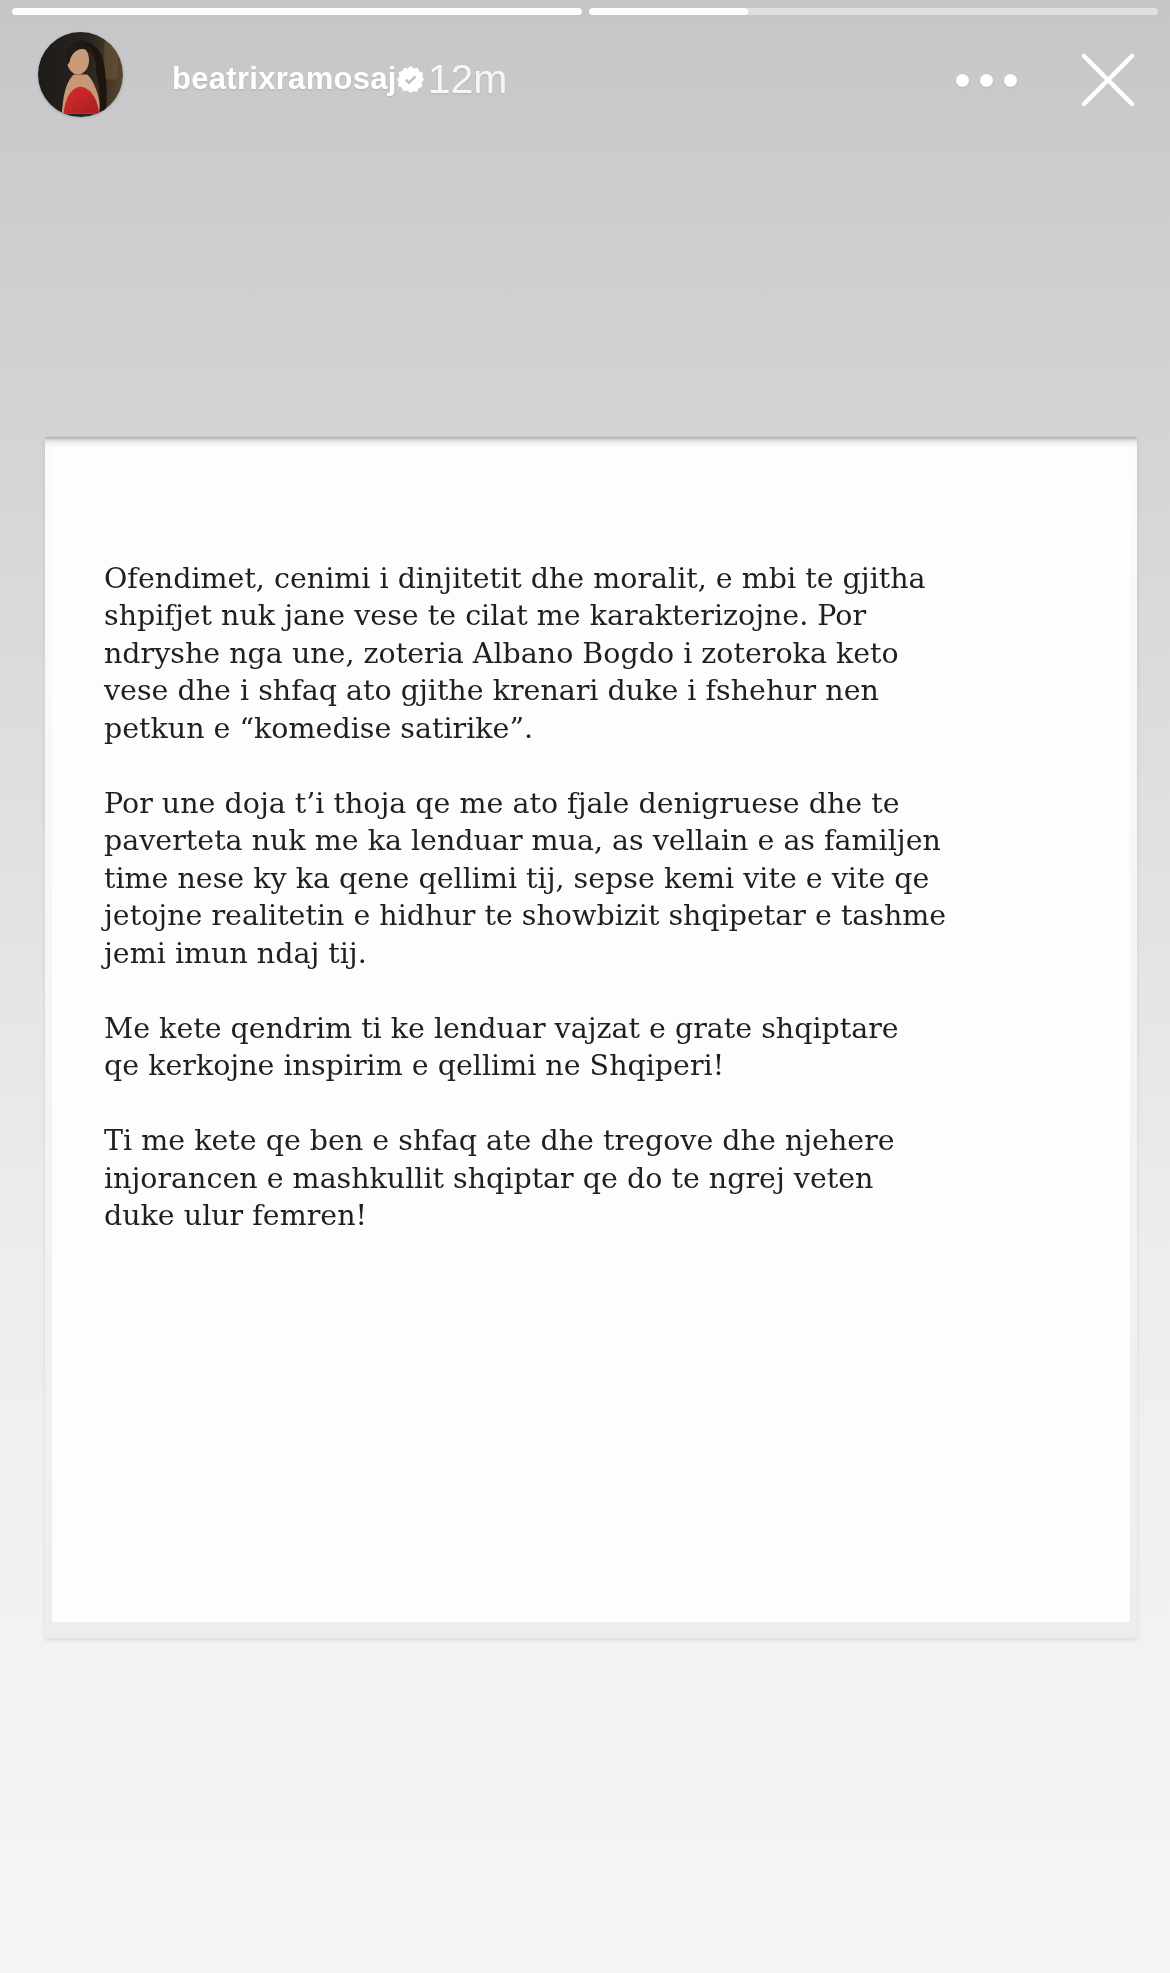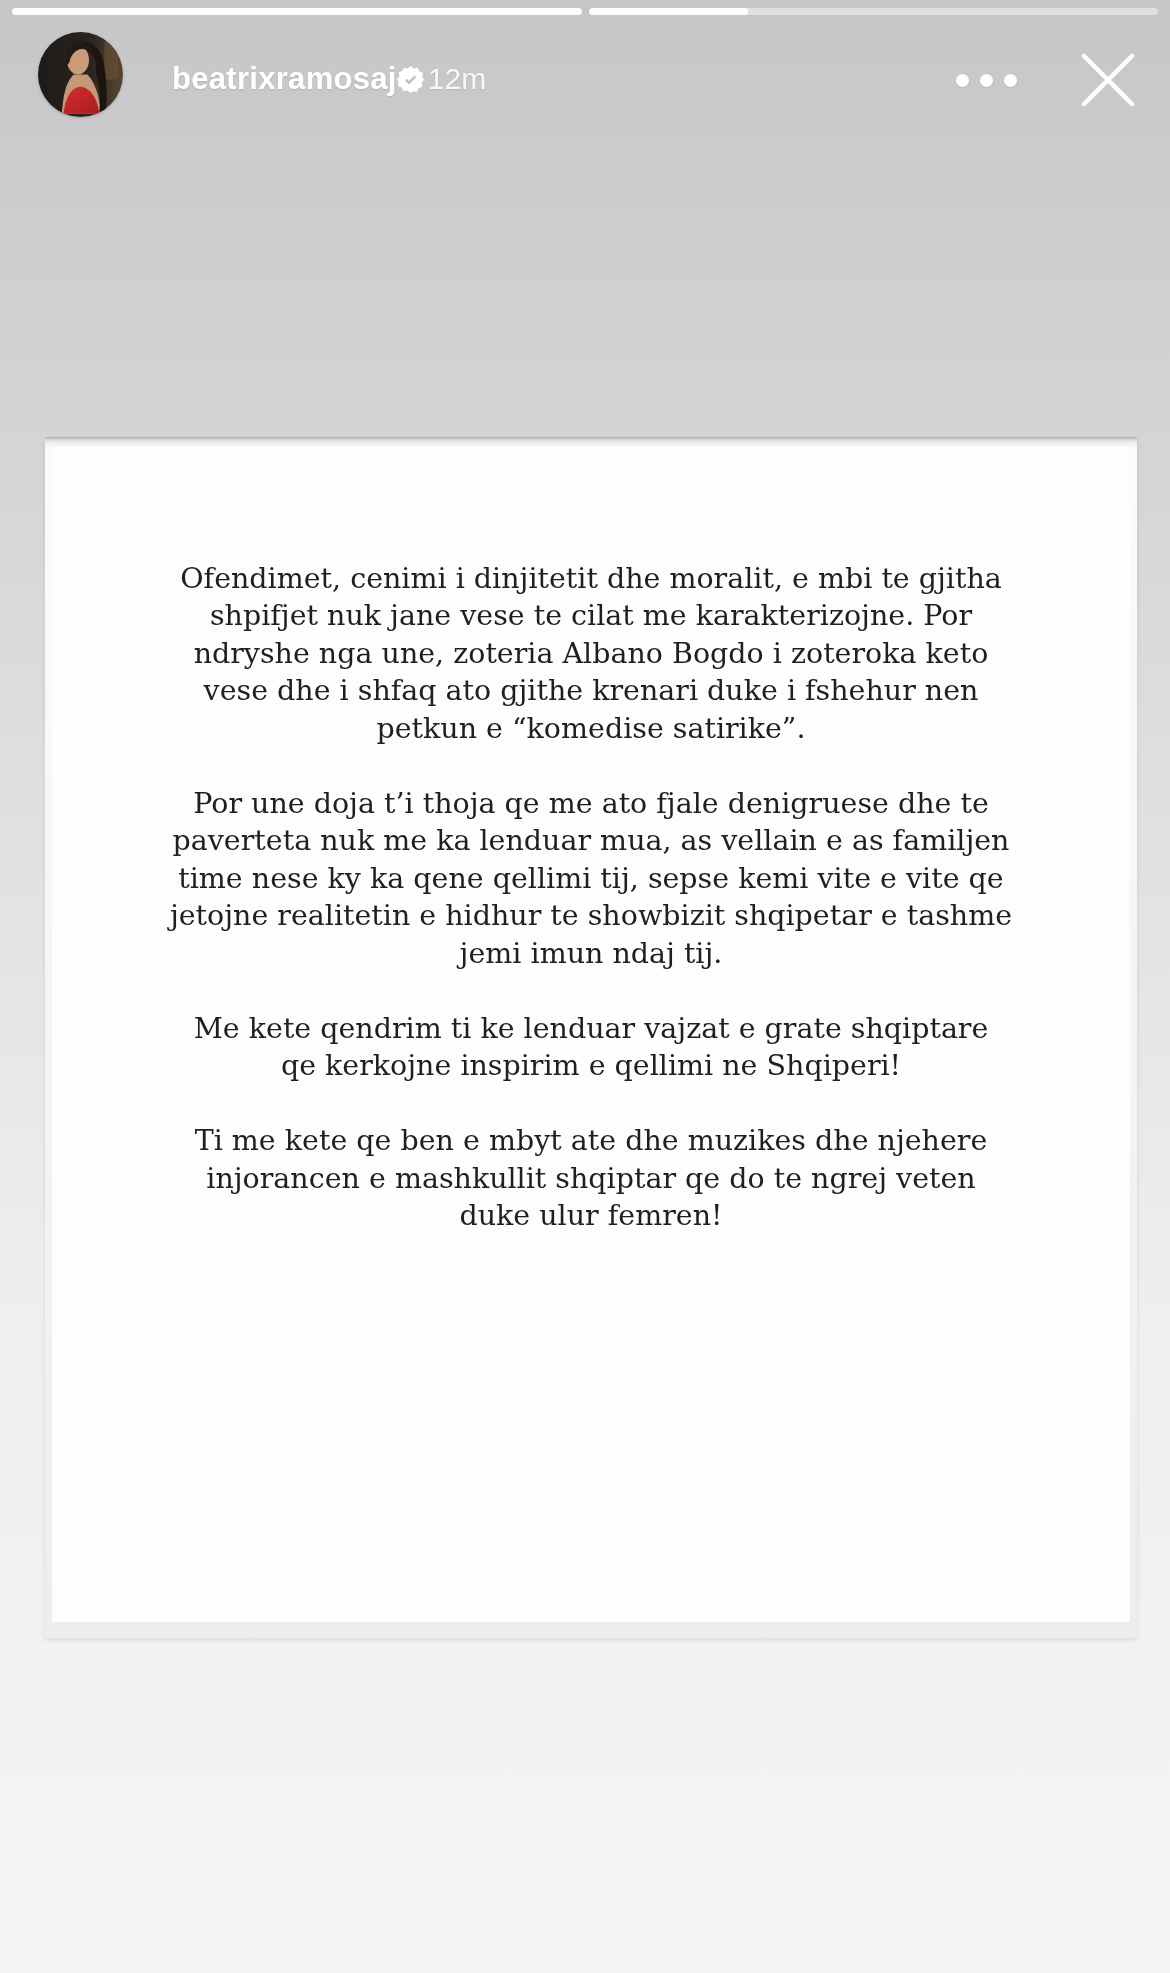--- a/index.html
+++ b/index.html
@@ -16,40 +16,40 @@
 
   
   .avatar{
     position:absolute;left:38px;top:32px;width:85px;height:85px;border-radius:50%;
     overflow:hidden;box-shadow:0 1px 3px rgba(0,0,0,0.18);cursor:pointer;
   }
   .avatar svg{display:block;width:100%;height:100%;}
   .username-row{position:absolute;left:172px;top:54px;height:50px;display:flex;align-items:center;gap:0;}
   .username{font-size:31px;font-weight:bold;color:#ffffff;text-shadow:0 1px 2px rgba(0,0,0,0.12);letter-spacing:.3px;cursor:pointer;}
   .badge{width:27px;height:27px;display:inline-block;}
-  .timestamp{font-size:30px;color:rgba(255,255,255,0.88);text-shadow:0 1px 2px rgba(0,0,0,0.10);margin-left:4px;}
+  .timestamp{font-size:41px;color:rgba(255,255,255,0.88);text-shadow:0 1px 2px rgba(0,0,0,0.10);margin-left:4px;}
 
   .more-btn{position:absolute;left:948px;top:60px;width:76px;height:40px;display:flex;align-items:center;justify-content:center;gap:11px;cursor:pointer;background:none;border:none;padding:0;}
   .more-btn .dot{width:13px;height:13px;border-radius:50%;background:#ffffff;box-shadow:0 1px 2px rgba(0,0,0,0.10);}
   .close-btn{position:absolute;left:1076px;top:48px;width:64px;height:64px;cursor:pointer;background:none;border:none;padding:0;}
   .close-btn svg{display:block;width:100%;height:100%;}
 
   
   .card-outer{
     position:absolute;left:45px;top:437px;width:1092px;height:1201px;
     background:linear-gradient(180deg,#aaaaad 0px,#dcdcde 3px,#f0f0f2 6px,#fbfbfc 12px,#ededf0 100%);
     border-radius:2px;box-shadow:0 2px 4px rgba(0,0,0,0.10);
   }
   .card-inner{
     position:absolute;left:7px;right:7px;top:9px;bottom:16px;
     background:#fdfdfe;border-radius:1px;
   }
   .note{
     position:absolute;left:52px;right:52px;top:76px;
-    text-align:center;color:#1f1f1f;
+    color:#1f1f1f;
     font-family:"DejaVu Serif","Liberation Serif",serif;
     font-size:28.5px;line-height:37.5px;
     white-space:pre-line;
   }
   .note p{margin:0;}
   .note p.gap{margin-top:37.5px;}
 </style>
 </head>
 <body>
 
@@ -116,18 +116,18 @@
 ndryshe nga une, zoteria Albano Bogdo i zoteroka keto
 vese dhe i shfaq ato gjithe krenari duke i fshehur nen
 petkun e “komedise satirike”.</p>
       <p>Por une doja t’i thoja qe me ato fjale denigruese dhe te
 paverteta nuk me ka lenduar mua, as vellain e as familjen
 time nese ky ka qene qellimi tij, sepse kemi vite e vite qe
 jetojne realitetin e hidhur te showbizit shqipetar e tashme
 jemi imun ndaj tij.</p>
       <p>Me kete qendrim ti ke lenduar vajzat e grate shqiptare
 qe kerkojne inspirim e qellimi ne Shqiperi!</p>
-      <p>Ti me kete qe ben e mbyt ate dhe muzikes dhe njehere
+      <p>Ti me kete qe ben e shfaq ate dhe tregove dhe njehere
 injorancen e mashkullit shqiptar qe do te ngrej veten
 duke ulur femren!</p>
     </div>
   </div>
 </div>
 
 </body></html>

